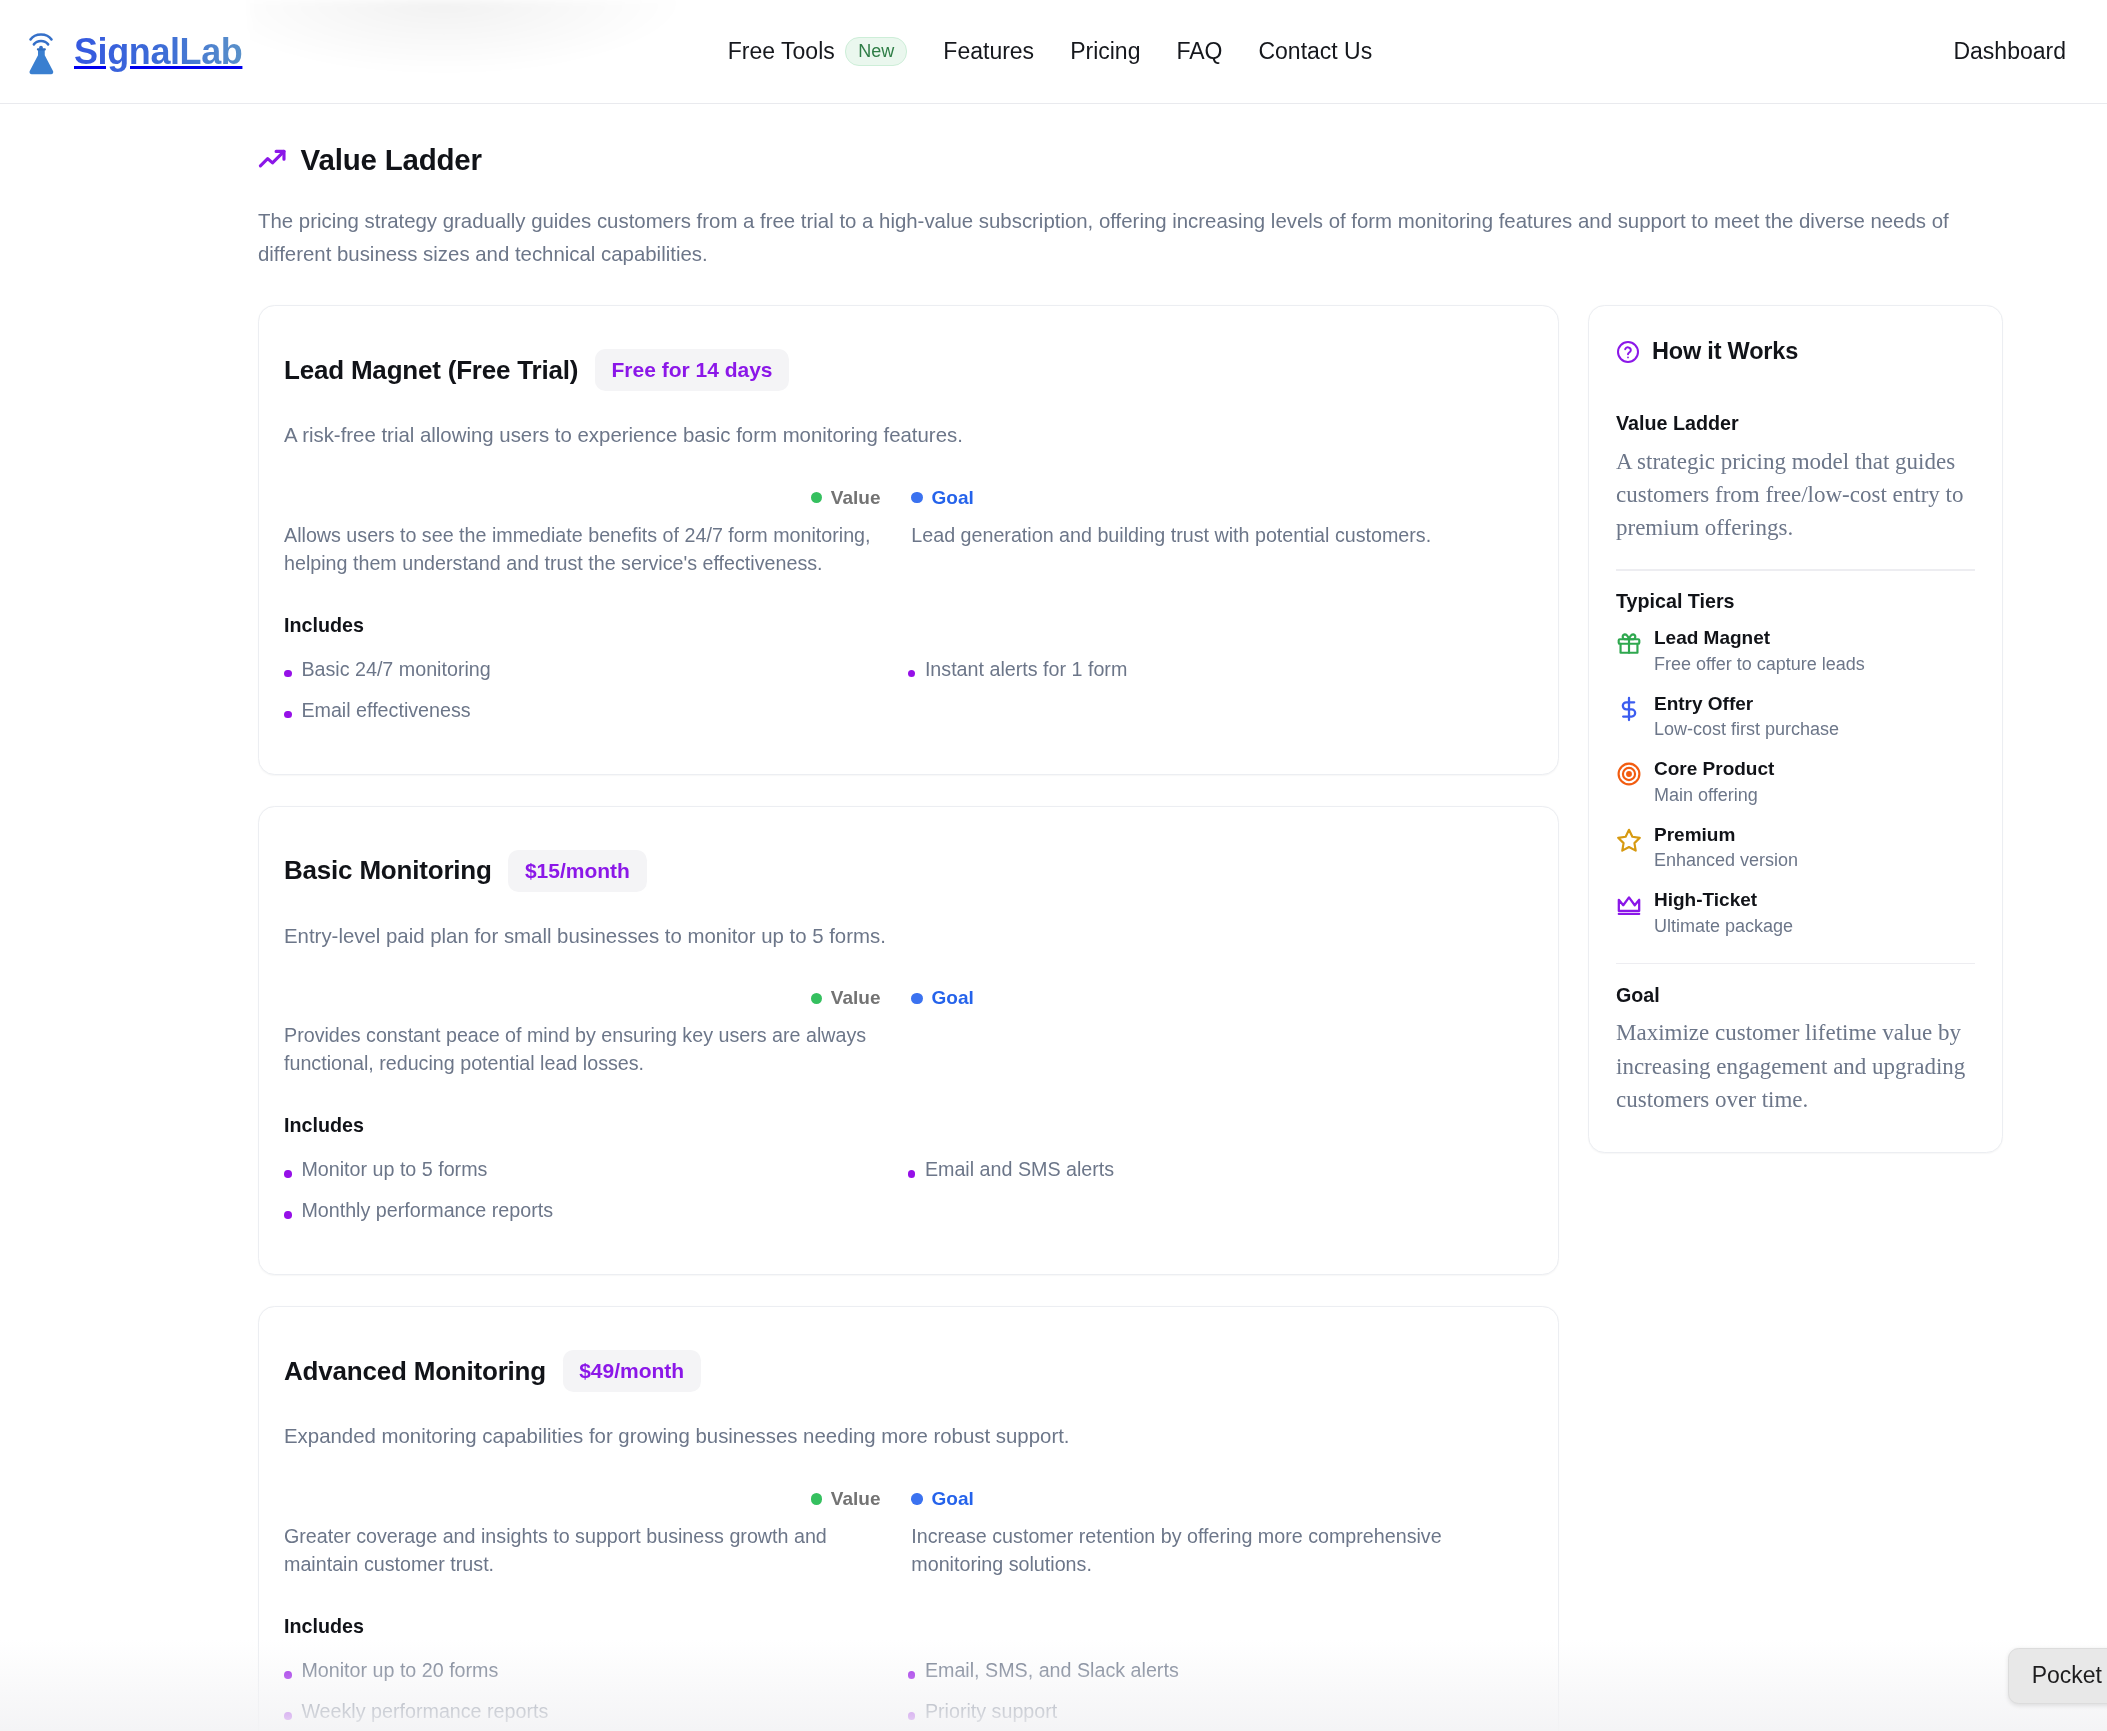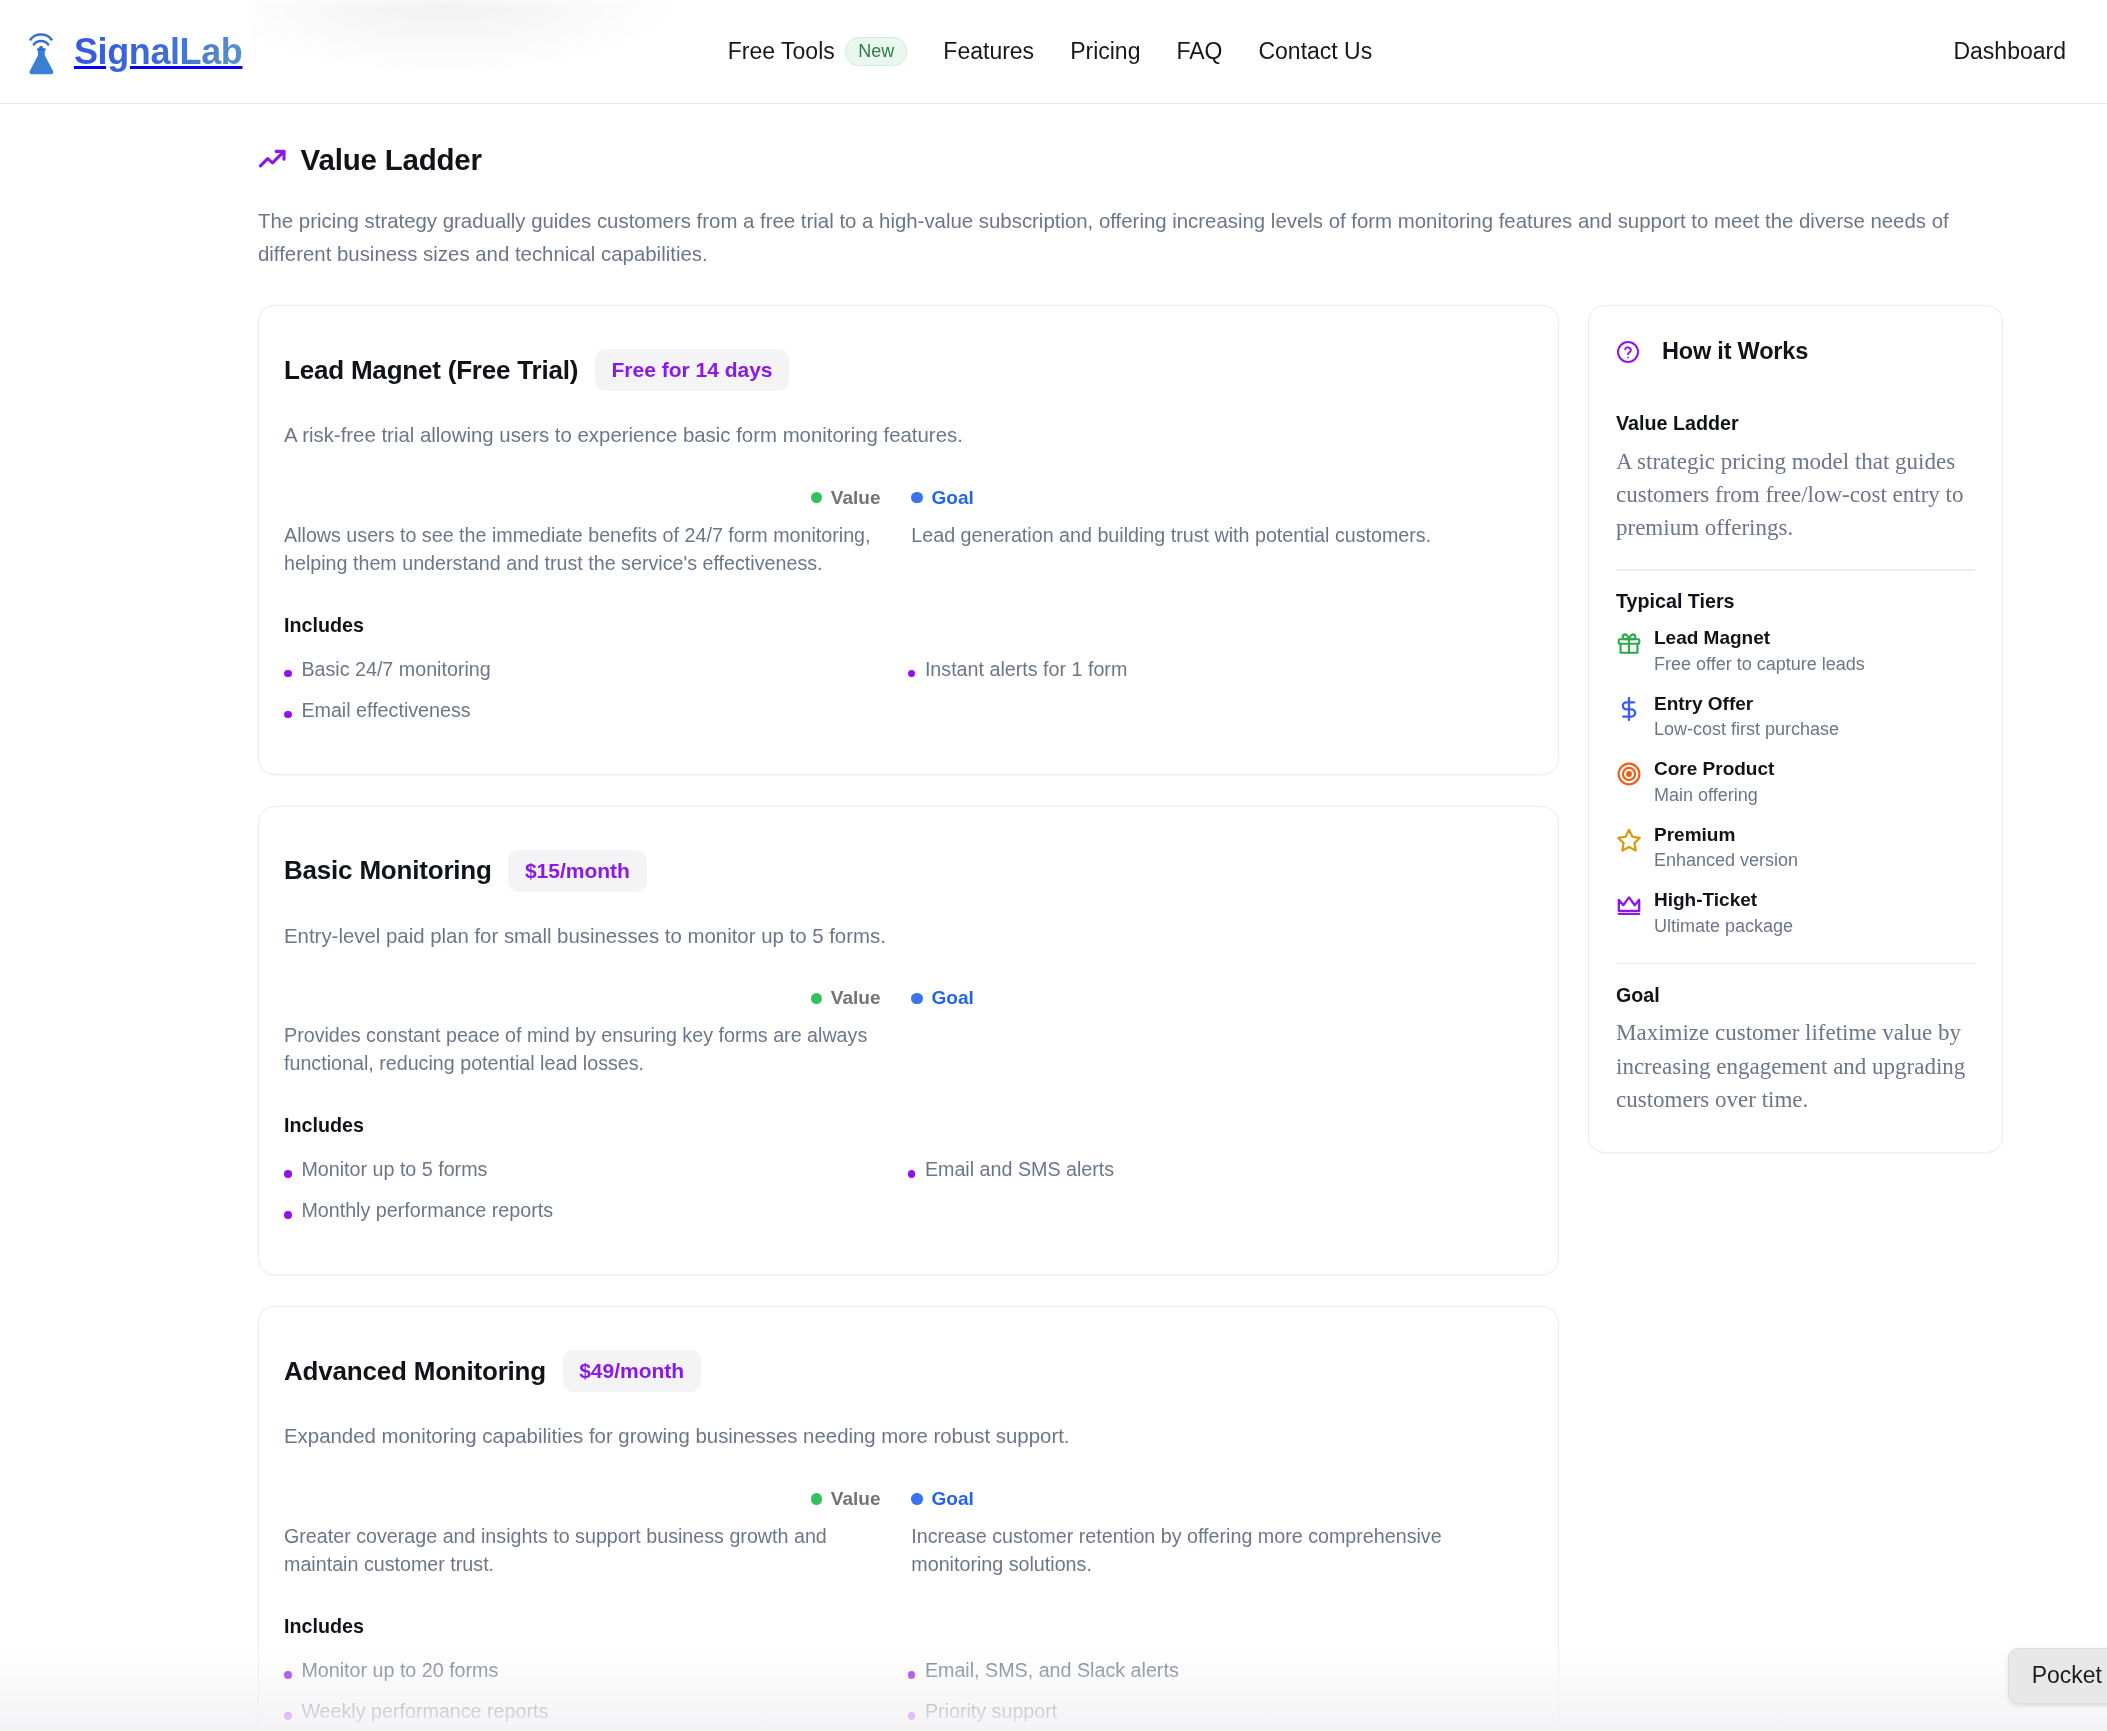--- a/index.html
+++ b/index.html
@@ -124,21 +124,21 @@
   }
 
   
   .side-card {
     background: #ffffff;
     border: 1.5px solid #eceef2;
     border-radius: 16.6px;
     padding: 32px 27px 36px;
     box-shadow: 0 0.8px 1.5px rgba(16,24,40,0.035);
   }
-  .side-head { display: flex; align-items: center; gap: 22px; }
+  .side-head { display: flex; align-items: center; gap: 12px; }
   .q-icon { width: 24px; height: 24px; display: block; }
   .side-title { font-size: 23.5px; font-weight: 700; color: #111318; letter-spacing: -0.2px; }
 
   .side-block { margin-top: 47px; }
   .side-sub { font-size: 19.7px; font-weight: 600; color: #111318; }
   .side-body { margin-top: 9.8px; font-size: 23px; color: #6c7689; line-height: 1.44; font-family: Liberation Serif, serif; }
   .side-sep { height: 1.5px; background: #ededf1; margin: 25px 0 0 0; }
 
   .tiers-title { margin-top: 19.7px; font-size: 19.7px; font-weight: 600; color: #111318; }
   .tier-list { margin-top: 13.6px; }
@@ -264,21 +264,21 @@
             <span class="tier-name">Basic Monitoring</span>
             <span class="tier-badge">$15/month</span>
           </div>
           <p class="tier-desc">Entry-level paid plan for small businesses to monitor up to 5 forms.</p>
           <div class="vg-grid">
             <div class="vg-col">
               <div class="vg-label value">
                 <span class="dot green"></span>
                 <span>Value</span>
               </div>
-              <p class="vg-text">Provides constant peace of mind by ensuring key forms are always functional, reducing potential lead losses.</p>
+              <p class="vg-text">Provides constant peace of mind by ensuring key users are always functional, reducing potential lead losses.</p>
             </div>
             <div class="vg-col goal">
               <div class="vg-label goal">
                 <span class="dot blue"></span>
                 <span>Goal</span>
               </div>
             </div>
           </div>
           <div class="includes-title">Includes</div>
           <div class="inc-grid">

